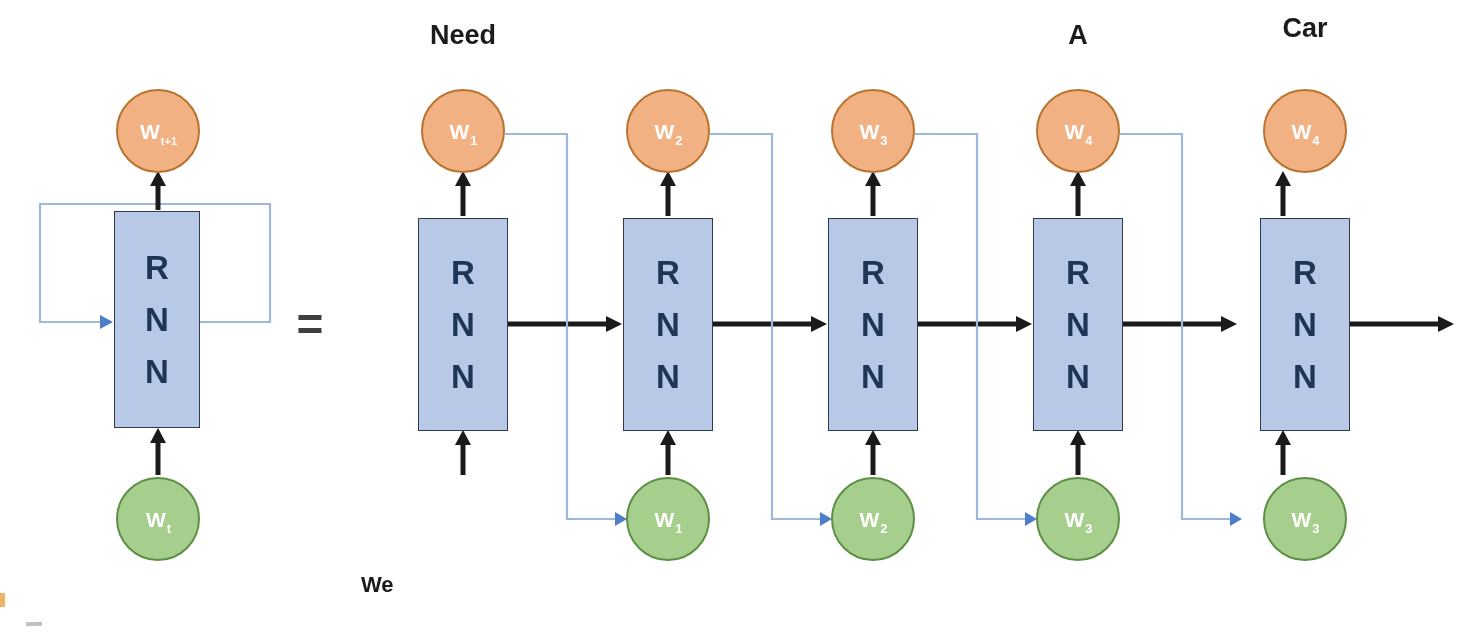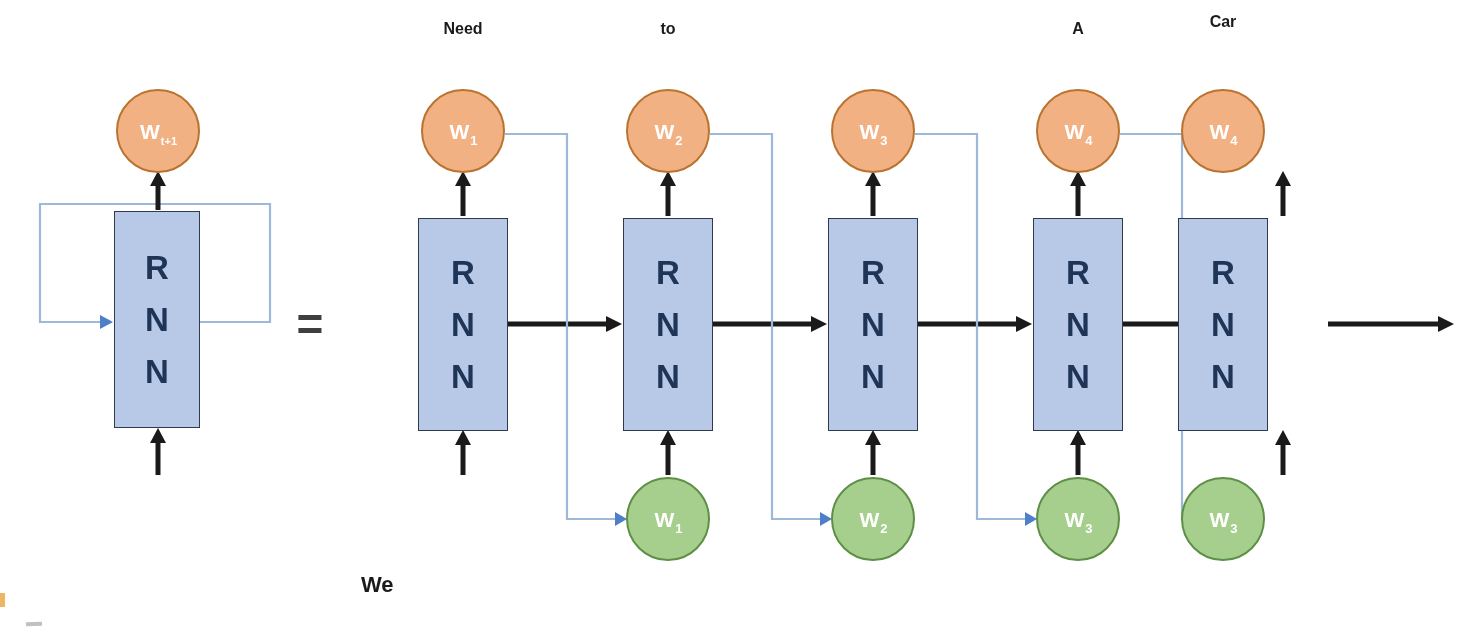--- a/index.html
+++ b/index.html
@@ -7,25 +7,25 @@
     position:relative;width:1484px;height:642px;background:#ffffff;
     overflow:hidden;font-family:"Liberation Sans",sans-serif;
   }
   #wires{position:absolute;left:0;top:0;pointer-events:none;}
   .bk{stroke:var(--arrow-black,#1a1a1a);stroke-width:5;fill:none;}
   .bkh{fill:var(--arrow-black,#1a1a1a);stroke:none;}
   .bl{stroke:var(--connector-blue,#9DB8D9);stroke-width:2.2;fill:none;}
   .blh{fill:var(--connector-arrowhead,#4F7FC9);stroke:none;}
 
   .col{position:absolute;top:0;width:204px;height:642px;}
-  .c1{left:361px}.c2{left:566px}.c3{left:771px}.c4{left:976px}.c5{left:1121px}
+  .c1{left:361px}.c2{left:566px}.c3{left:771px}.c4{left:976px}.c5{left:1203px}
 
   .word{
     position:absolute;top:20px;left:0;width:100%;text-align:center;
-    font-weight:700;font-size:16px;color:#1b1b1b;
+    font-weight:700;font-size:27px;color:#1b1b1b;
   }
   .c5 .word{top:13px;}
   .we{
     position:absolute;top:572px;left:0;width:100%;text-align:left;
     font-weight:700;font-size:22px;color:#1b1b1b;
   }
 
   .node{
     position:absolute;width:84px;height:84px;border-radius:50%;
     display:flex;align-items:center;justify-content:center;box-sizing:border-box;text-align:center;
@@ -120,38 +120,40 @@
   </svg>
 
   <div class="node out lf-out">
     <span class="nlabel"><span>W</span><span class="subsm">t+1</span></span>
   </div>
   <div class="block lf-block">
     <span>R</span>
     <span>N</span>
     <span>N</span>
   </div>
+  <div class="node in lf-in">
+    <span class="nlabel"><span>W</span><span class="sub">t</span></span>
+  </div>
 
   <div class="equals">=</div>
 
   <div class="col c1">
     <div class="word">Need</div>
     <div class="node out">
       <span class="nlabel"><span>W</span><span class="sub">1</span></span>
     </div>
     <div class="block">
       <span>R</span>
       <span>N</span>
       <span>N</span>
     </div>
     <div class="we">We</div>
   </div>
 
   <div class="col c2">
-    <div class="word">to</div>
     <div class="node out">
       <span class="nlabel"><span>W</span><span class="sub">2</span></span>
     </div>
     <div class="block">
       <span>R</span>
       <span>N</span>
       <span>N</span>
     </div>
     <div class="node in">
       <span class="nlabel"><span>W</span><span class="sub">1</span></span>

